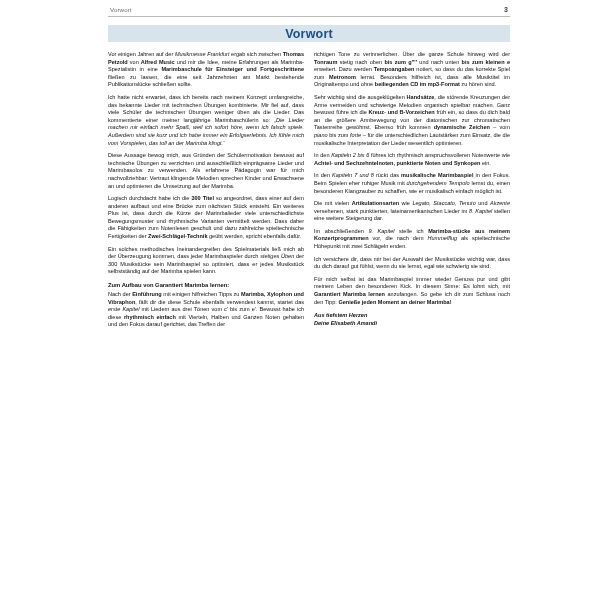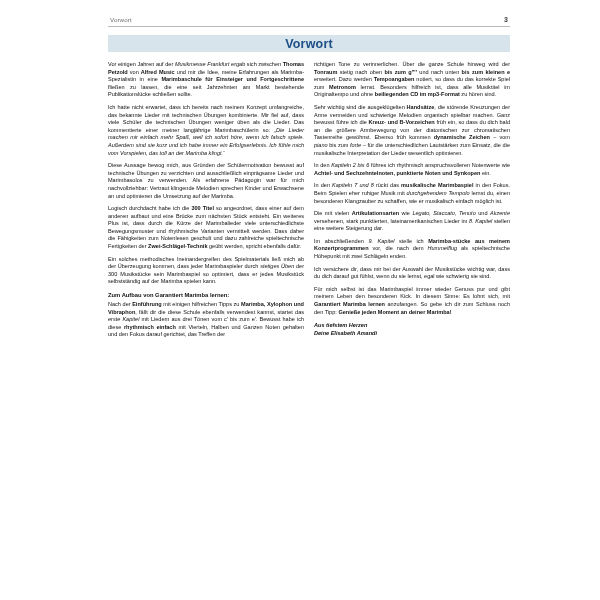--- a/index.html
+++ b/index.html
@@ -11,21 +11,21 @@
     position: relative;
     width: 600px;
     height: 600px;
     background: #ffffff;
     font-family: "Liberation Sans", sans-serif;
     overflow: hidden;
   }
   .page-inner {
     position: absolute;
     left: 108px;
-    top: 16px;
+    top: 6px;
     width: 402px;
     height: 580px;
   }
   .header {
     display: flex;
     align-items: baseline;
     justify-content: space-between;
     font-size: 6.2px;
     color: #6f6f6f;
     padding: 0 2px 3px 2px;

